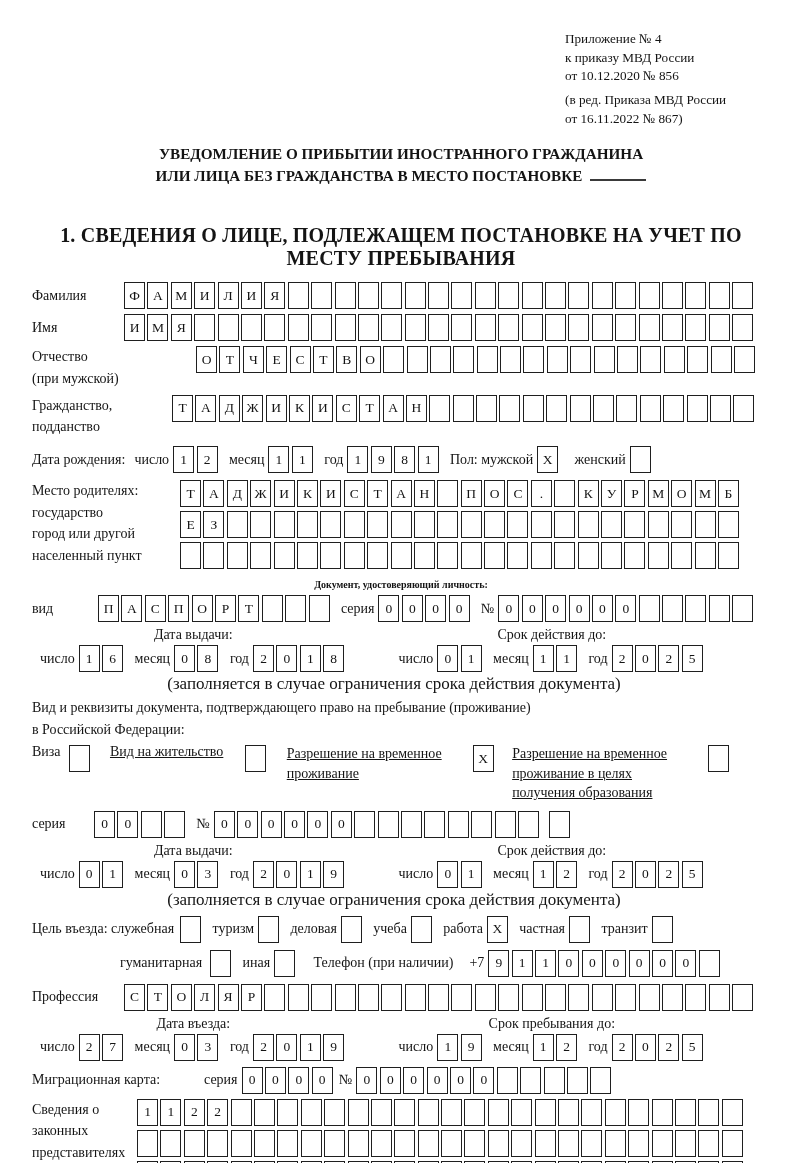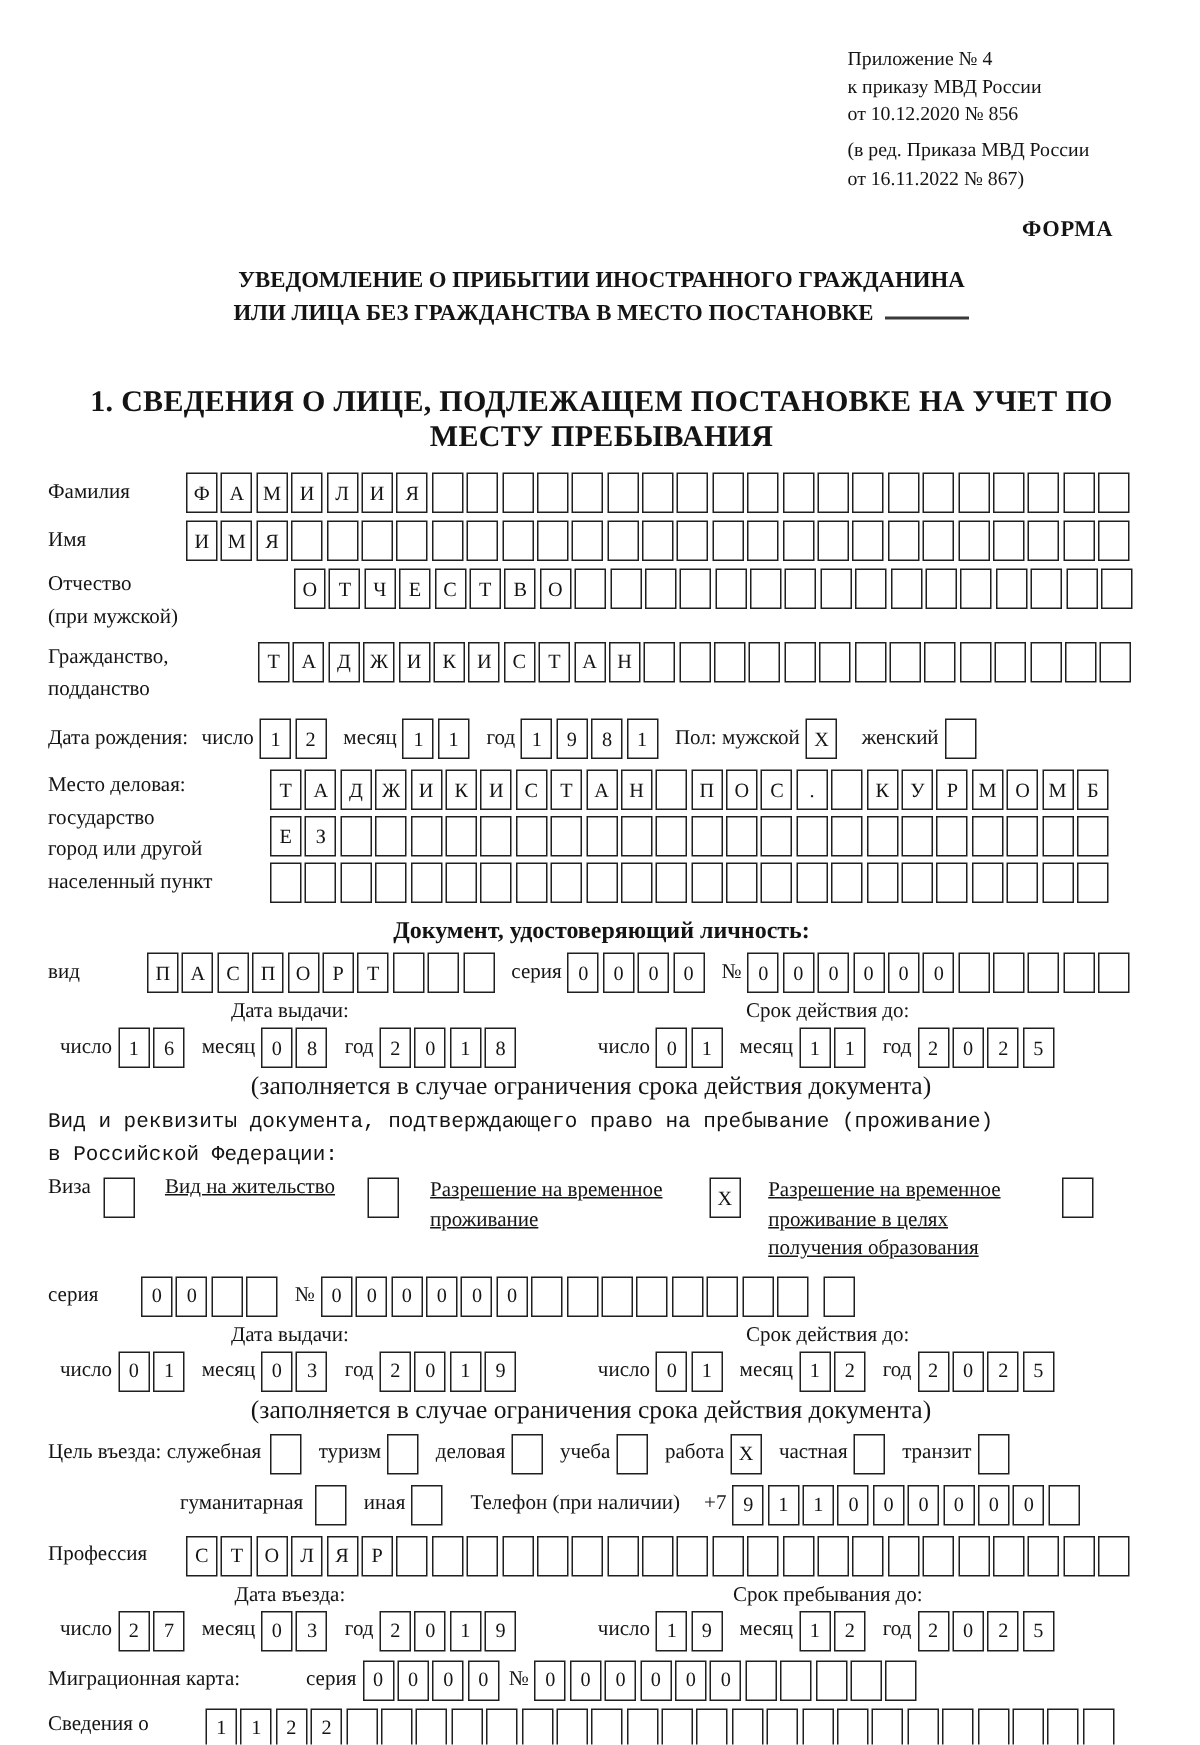--- a/index.html
+++ b/index.html
@@ -34,30 +34,30 @@
     display:flex; align-items:center; justify-content:center;
     font-size:13.5px; background:#fff;
   }
   .boxstack .cells { margin-bottom:4px; }
   .t  { flex:0 0 auto; padding:0 4px 0 9px; }
   .t0 { flex:0 0 auto; padding-right:4px; }
 
   .w92  { width:92px; }  .w164 { width:164px; } .w140 { width:140px; }
   .w148 { width:148px; } .w105 { width:105px; }
 
-  .dochead { text-align:center; font-weight:bold; font-size:16px; margin:6px 0 5px 0; }
+  .dochead { text-align:center; font-weight:bold; font-size:10px; margin:6px 0 5px 0; }
 
   .daterow { display:flex; margin-bottom:2px; }
   .datecol { margin-left:8px; }
   .datecol2 { margin-left:52px; }
   .datecap { text-align:center; font-size:14px; margin-bottom:2px; }
   .dateline { display:flex; align-items:center; }
   .validnote { text-align:center; font-size:17px; padding-right:14px; margin-bottom:6px; }
 
-  .plaintext { margin-bottom:6px;font-family:Liberation Mono, monospace; }
+  .plaintext { margin-bottom:6px; }
 
   .optrow { display:flex; align-items:flex-start; margin-bottom:8px; }
   .opt { line-height:1.4;text-decoration:underline; }
   .opt2 { width:178px; margin-left:18px; }
   .opt3 { width:188px; margin-left:16px; }
   .optcb { margin-left:8px; margin-top:1px; }
 
   .gap8 { width:8px; flex:0 0 auto; }
 </style>
 </head>
@@ -66,21 +66,20 @@
 <div class="page">
 
   <div class="hdr">
     <div>Приложение № 4</div>
     <div>к приказу МВД России</div>
     <div>от 10.12.2020 № 856</div>
     <div>(в ред. Приказа МВД России</div>
     <div>от 16.11.2022 № 867)</div>
   </div>
 
-  <div class="forma">ФОРМА</div>
 
   <div class="title">
     <div>УВЕДОМЛЕНИЕ О ПРИБЫТИИ ИНОСТРАННОГО ГРАЖДАНИНА</div>
     <div><span>ИЛИ ЛИЦА БЕЗ ГРАЖДАНСТВА В МЕСТО ПОСТАНОВКЕ</span><span class="uline"></span></div>
   </div>
 
   <div class="sec">1. СВЕДЕНИЯ О ЛИЦЕ, ПОДЛЕЖАЩЕМ ПОСТАНОВКЕ НА УЧЕТ ПО МЕСТУ ПРЕБЫВАНИЯ</div>
 
   <div class="form">
 
@@ -241,21 +240,21 @@
           <span class="cell">X</span>
         </span>
       <span class="t" style="padding-left:14px;">женский</span>
       <span class="cells">
           <span class="cell"></span>
         </span>
     </div>
 
     <div class="row row--top" style="margin-top:7px;">
       <span class="lblcol w148">
-        <div>Место деловая:</div>
+        <div>Место родителях:</div>
         <div>государство</div>
         <div>город или другой</div>
         <div>населенный пункт</div>
       </span>
       <span class="boxstack">
         <span class="cells">
             <span class="cell">Т</span>
             <span class="cell">А</span>
             <span class="cell">Д</span>
             <span class="cell">Ж</span>

